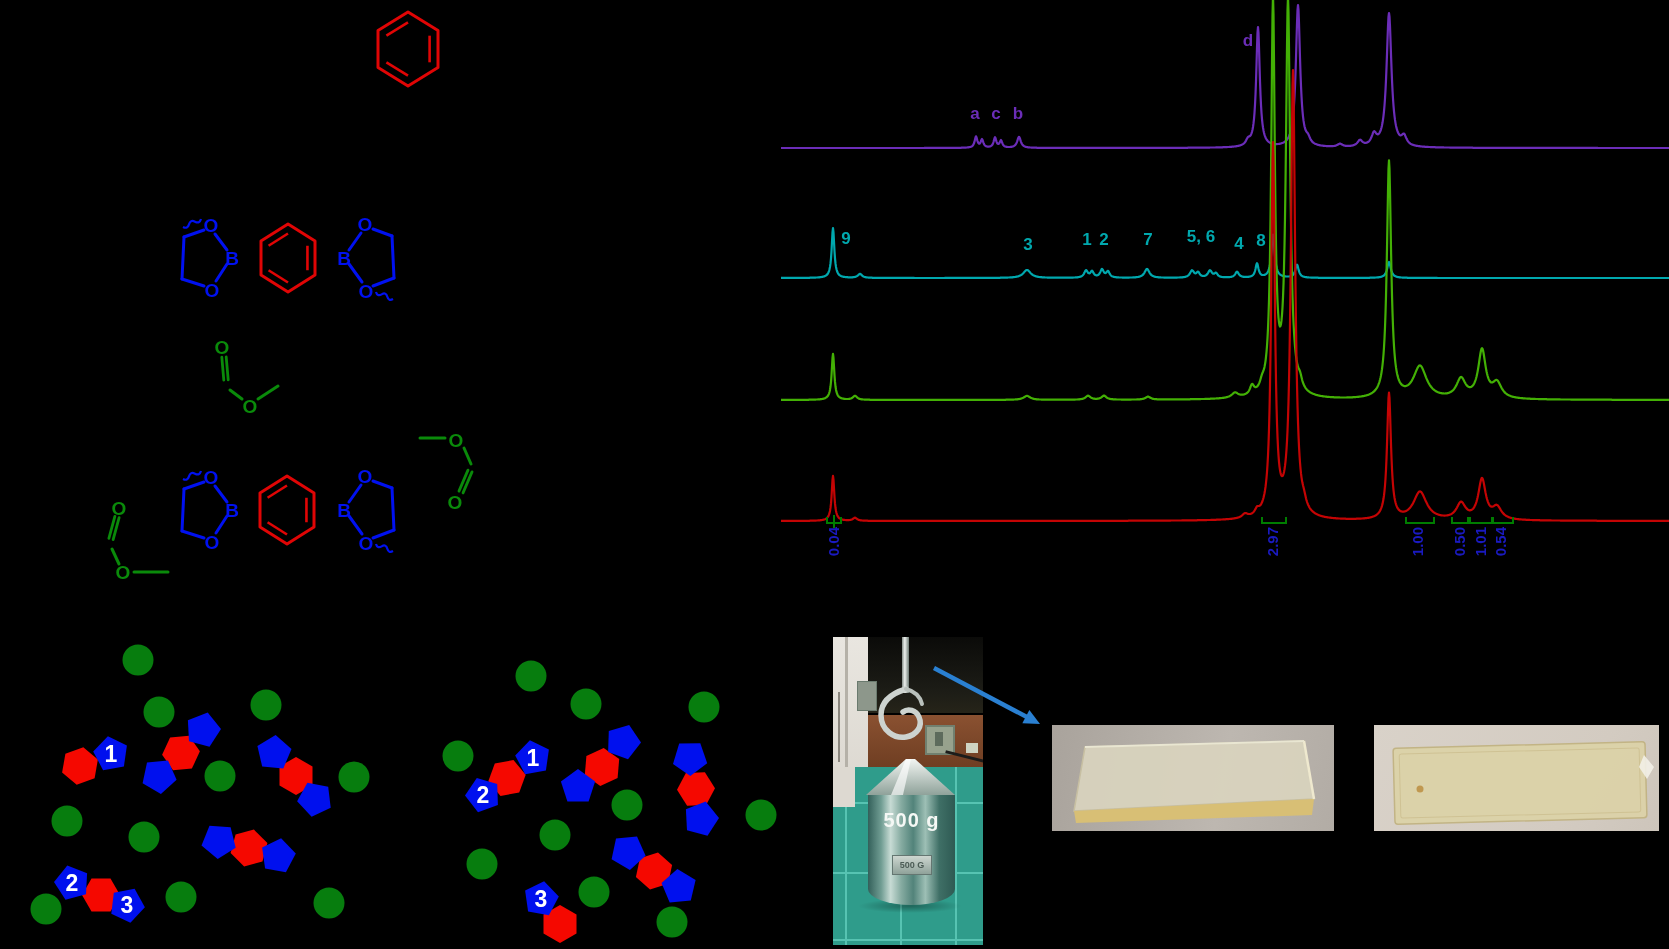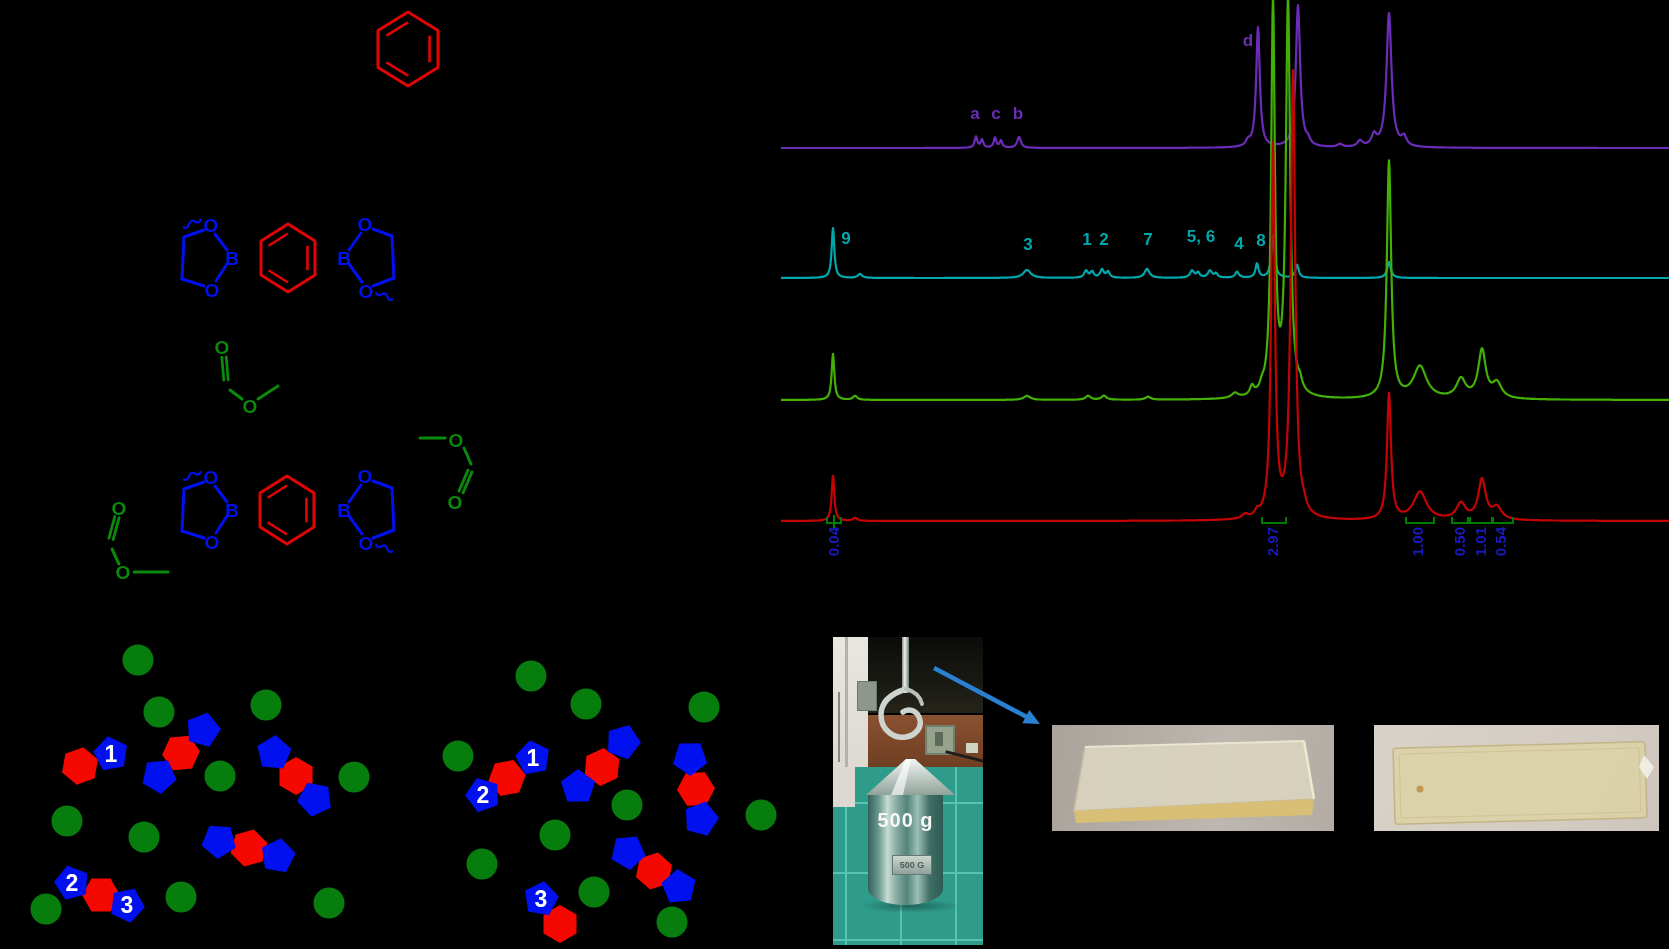--- a/index.html
+++ b/index.html
@@ -23,21 +23,21 @@
   .wp-mat{position:absolute;left:0;top:130px;width:150px;height:178px;background:#2f9c8b;}
   .wp-wall2{position:absolute;left:0;top:130px;width:22px;height:40px;background:#ddd9d1;}
   .mat-v,.mat-h{position:absolute;background:#57c3b2;}
   .mat-v{width:2px;height:178px;top:0;}
   .mat-h{height:2px;width:150px;left:0;}
   .wp-cable{position:absolute;left:112px;top:118px;width:40px;height:3px;background:#1c1c1a;transform:rotate(14deg);}
   .wp-rod{position:absolute;left:69px;top:0;width:7px;height:56px;
           background:linear-gradient(90deg,#848d87,#eef2ef 40%,#6d7a74);}
   .wp-hook{position:absolute;left:40px;top:48px;}
   .wp-cone{position:absolute;left:30px;top:116px;}
-  .wp-cyl{position:absolute;left:35px;top:158px;width:75px;height:110px;border-radius:0 0 50% 50%/0 0 16px 16px;
+  .wp-cyl{position:absolute;left:35px;top:158px;width:87px;height:110px;border-radius:0 0 50% 50%/0 0 16px 16px;
           background:linear-gradient(90deg,#33605a 0%,#6f9c92 15%,#c7dbd4 26%,#87aca2 38%,#52837a 52%,#9dbfb5 66%,#3f6f66 82%,#2e5a53 100%);}
   .wp-500{position:absolute;left:0;top:14px;width:100%;text-align:center;color:#f5f8f5;
           font-size:20px;font-weight:bold;letter-spacing:1px;}
   .wp-plate{position:absolute;left:24px;top:60px;width:38px;height:18px;text-align:center;
             background:linear-gradient(180deg,#cdd6d0,#8fa29a);border:1px solid #647671;
             font-size:9px;line-height:18px;font-weight:bold;color:#4c5c56;}
   .wp-shadow{position:absolute;left:25px;top:262px;width:104px;height:14px;
              background:radial-gradient(ellipse,rgba(0,0,0,.35),transparent 70%);}
   
   #film-photo-1{left:1052px;top:725px;width:282px;height:106px;

